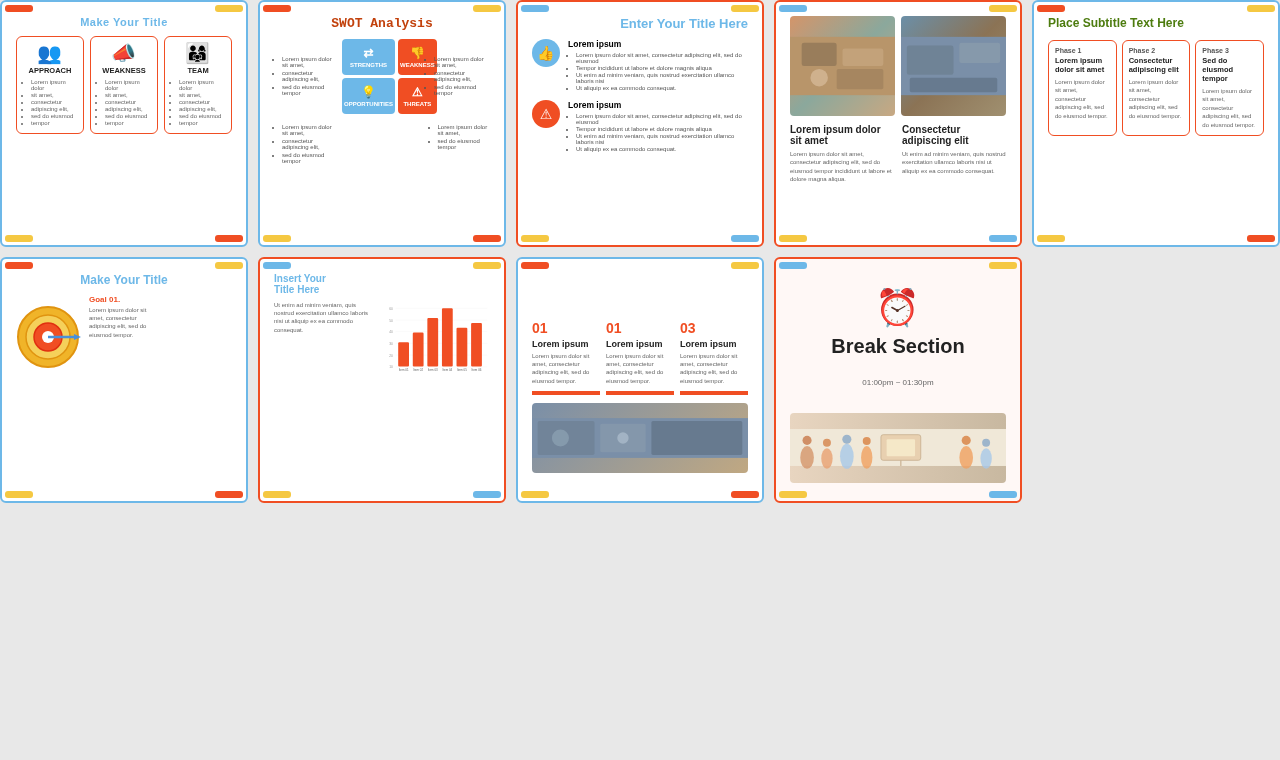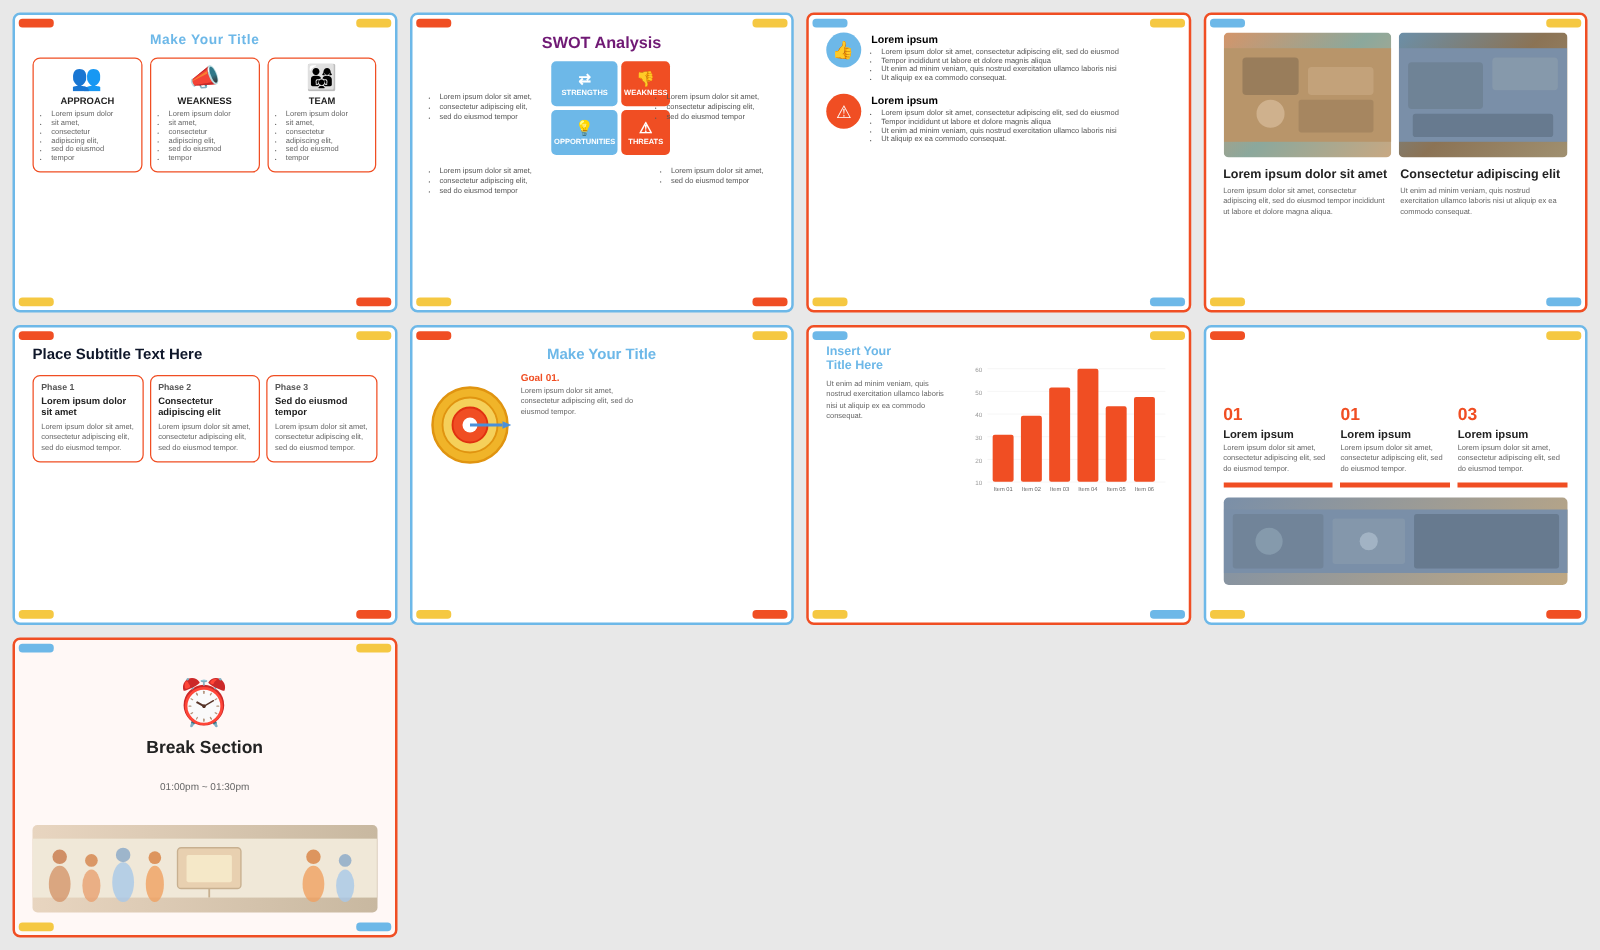--- a/index.html
+++ b/index.html
@@ -5,24 +5,23 @@
     * { box-sizing: border-box; margin: 0; padding: 0; }
     body {
       background: #e8e8e8;
       font-family: Arial, sans-serif;
       width: 1280px;
       height: 760px;
       overflow: hidden;
     }
     .grid {
       display: grid;
-      grid-template-columns: repeat(4, 1fr);
+      grid-template-columns: repeat(5, 1fr);
       grid-template-rows: repeat(3, 1fr);
       gap: 10px;
-      padding: 10px;
       width: 1280px;
       height: 760px;
     }
     .slide {
       background: white;
       border-radius: 6px;
       overflow: hidden;
       position: relative;
       padding: 14px;
       border: 2px solid transparent;
@@ -81,22 +80,23 @@
     }
     .approach-card ul li {
       margin-bottom: 1px;
     }
 
     
     .swot-title {
       text-align: center;
       font-size: 13px;
       font-weight: bold;
-      color: #701a75;
+      color: #c2410c;
       margin-bottom: 8px;
+      font-family: Liberation Mono, monospace;
     }
     .swot-grid {
       display: grid;
       grid-template-columns: 1fr auto 1fr;
       grid-template-rows: auto auto;
       gap: 4px;
       align-items: center;
     }
     .swot-text {
       font-size: 6px;
@@ -208,21 +208,21 @@
     .slide4-text {
       font-size: 6px;
       color: #666;
       line-height: 1.4;
     }
 
     
     .slide5-title {
       font-size: 12px;
       font-weight: bold;
-      color: #0f172a;
+      color: #4d7c0f;
       margin-bottom: 10px;
     }
     .slide5-phases {
       display: flex;
       gap: 5px;
     }
     .phase-card {
       flex: 1;
       border: 1.5px solid #f04e23;
       border-radius: 6px;
@@ -349,21 +349,21 @@
       background: linear-gradient(135deg, #7a8fa8 0%, #c0a882 100%);
       display: flex;
       align-items: center;
       justify-content: center;
       color: #fff;
       font-size: 7px;
     }
 
     
     .slide9-title {
-      font-size: 14px;
+      font-size: 20px;
       font-weight: bold;
       color: #222;
       margin-bottom: 20px;
     }
     .slide9-time {
       font-size: 8px;
       color: #666;
       margin-bottom: 20px;
     }
     .slide9-icon {
@@ -523,20 +523,21 @@
           </ul>
       </div>
     </div>
   </div>
 
   <div class="slide border-orange">
     <div class="corner-tl corner-blue" style="background:#6db8e8;"></div>
     <div class="corner-tr corner-yellow"></div>
     <div class="corner-bl corner-yellow"></div>
     <div class="corner-br corner-blue" style="background:#6db8e8;"></div>
+    <div class="slide3-title">Enter Your Title Here</div>
     <div class="slide3-item">
       <div class="slide3-icon icon-blue">👍</div>
       <div class="slide3-item-content">
         <h4>Lorem ipsum</h4>
         <ul>
           <li>Lorem ipsum dolor sit amet, consectetur adipiscing elit, sed do eiusmod</li>
           <li>Tempor incididunt ut labore et dolore magnis aliqua</li>
           <li>Ut enim ad minim veniam, quis nostrud exercitation ullamco laboris nisi</li>
           <li>Ut aliquip ex ea commodo consequat.</li>
         </ul>

